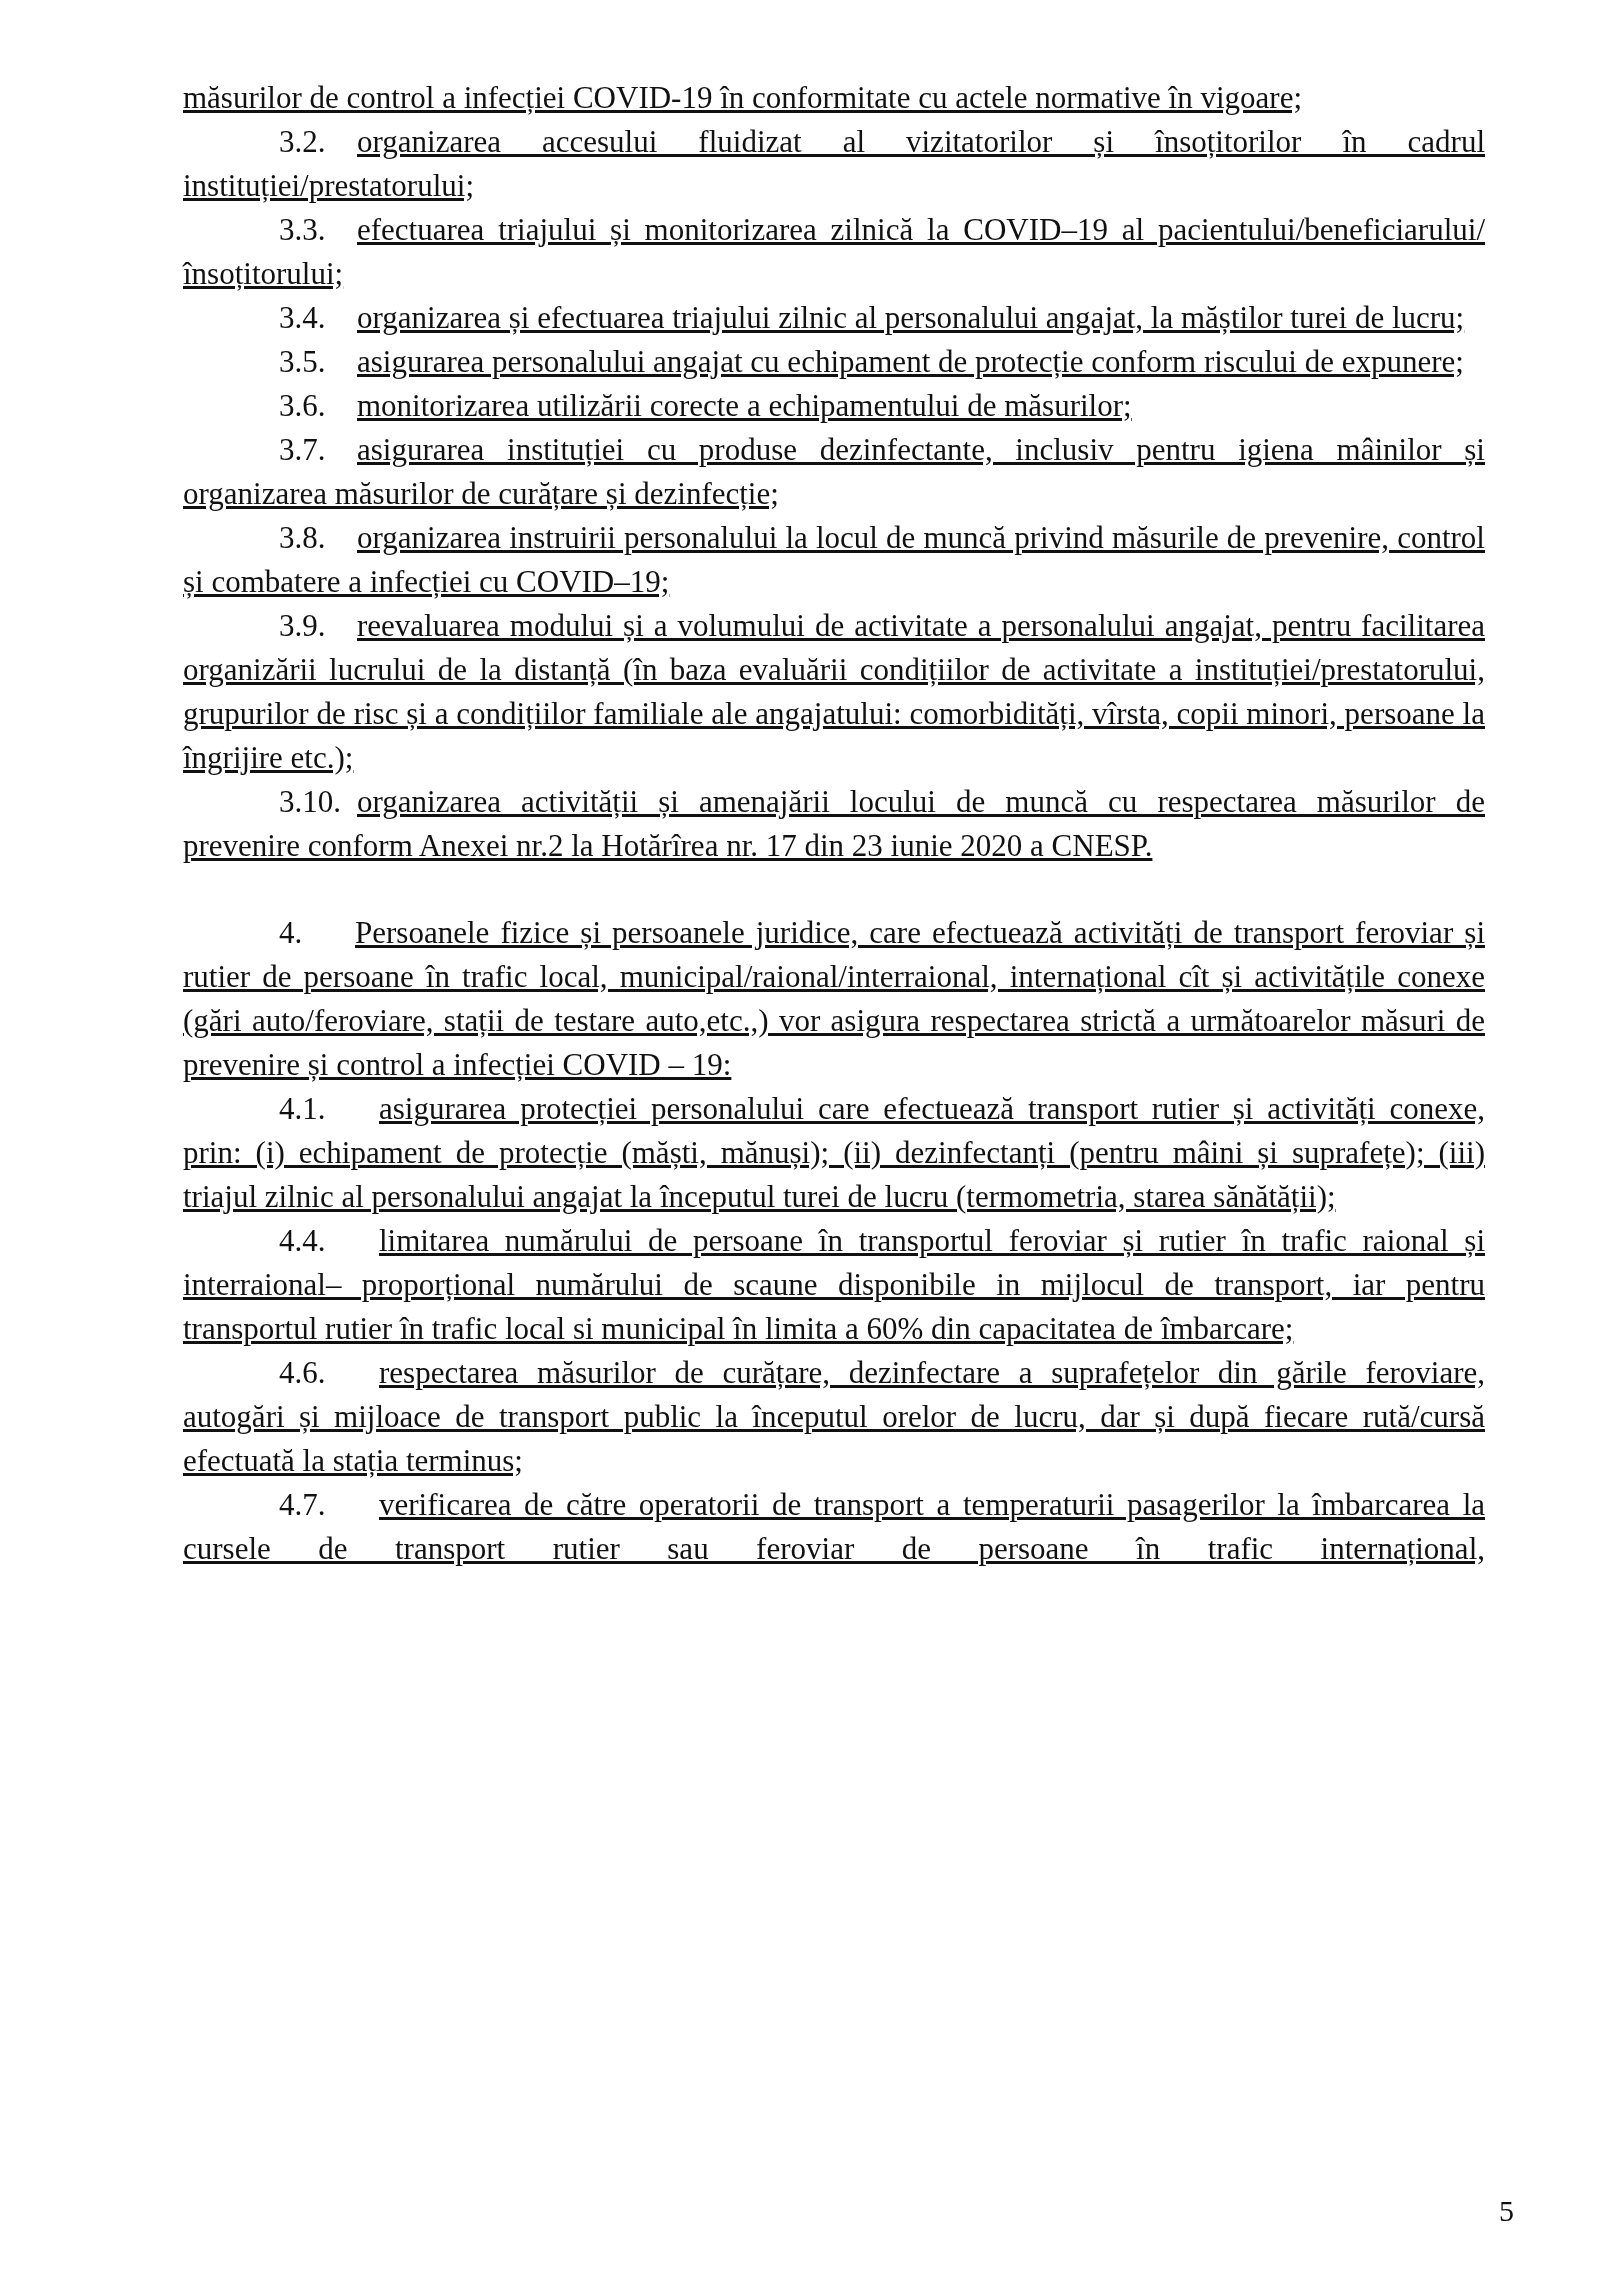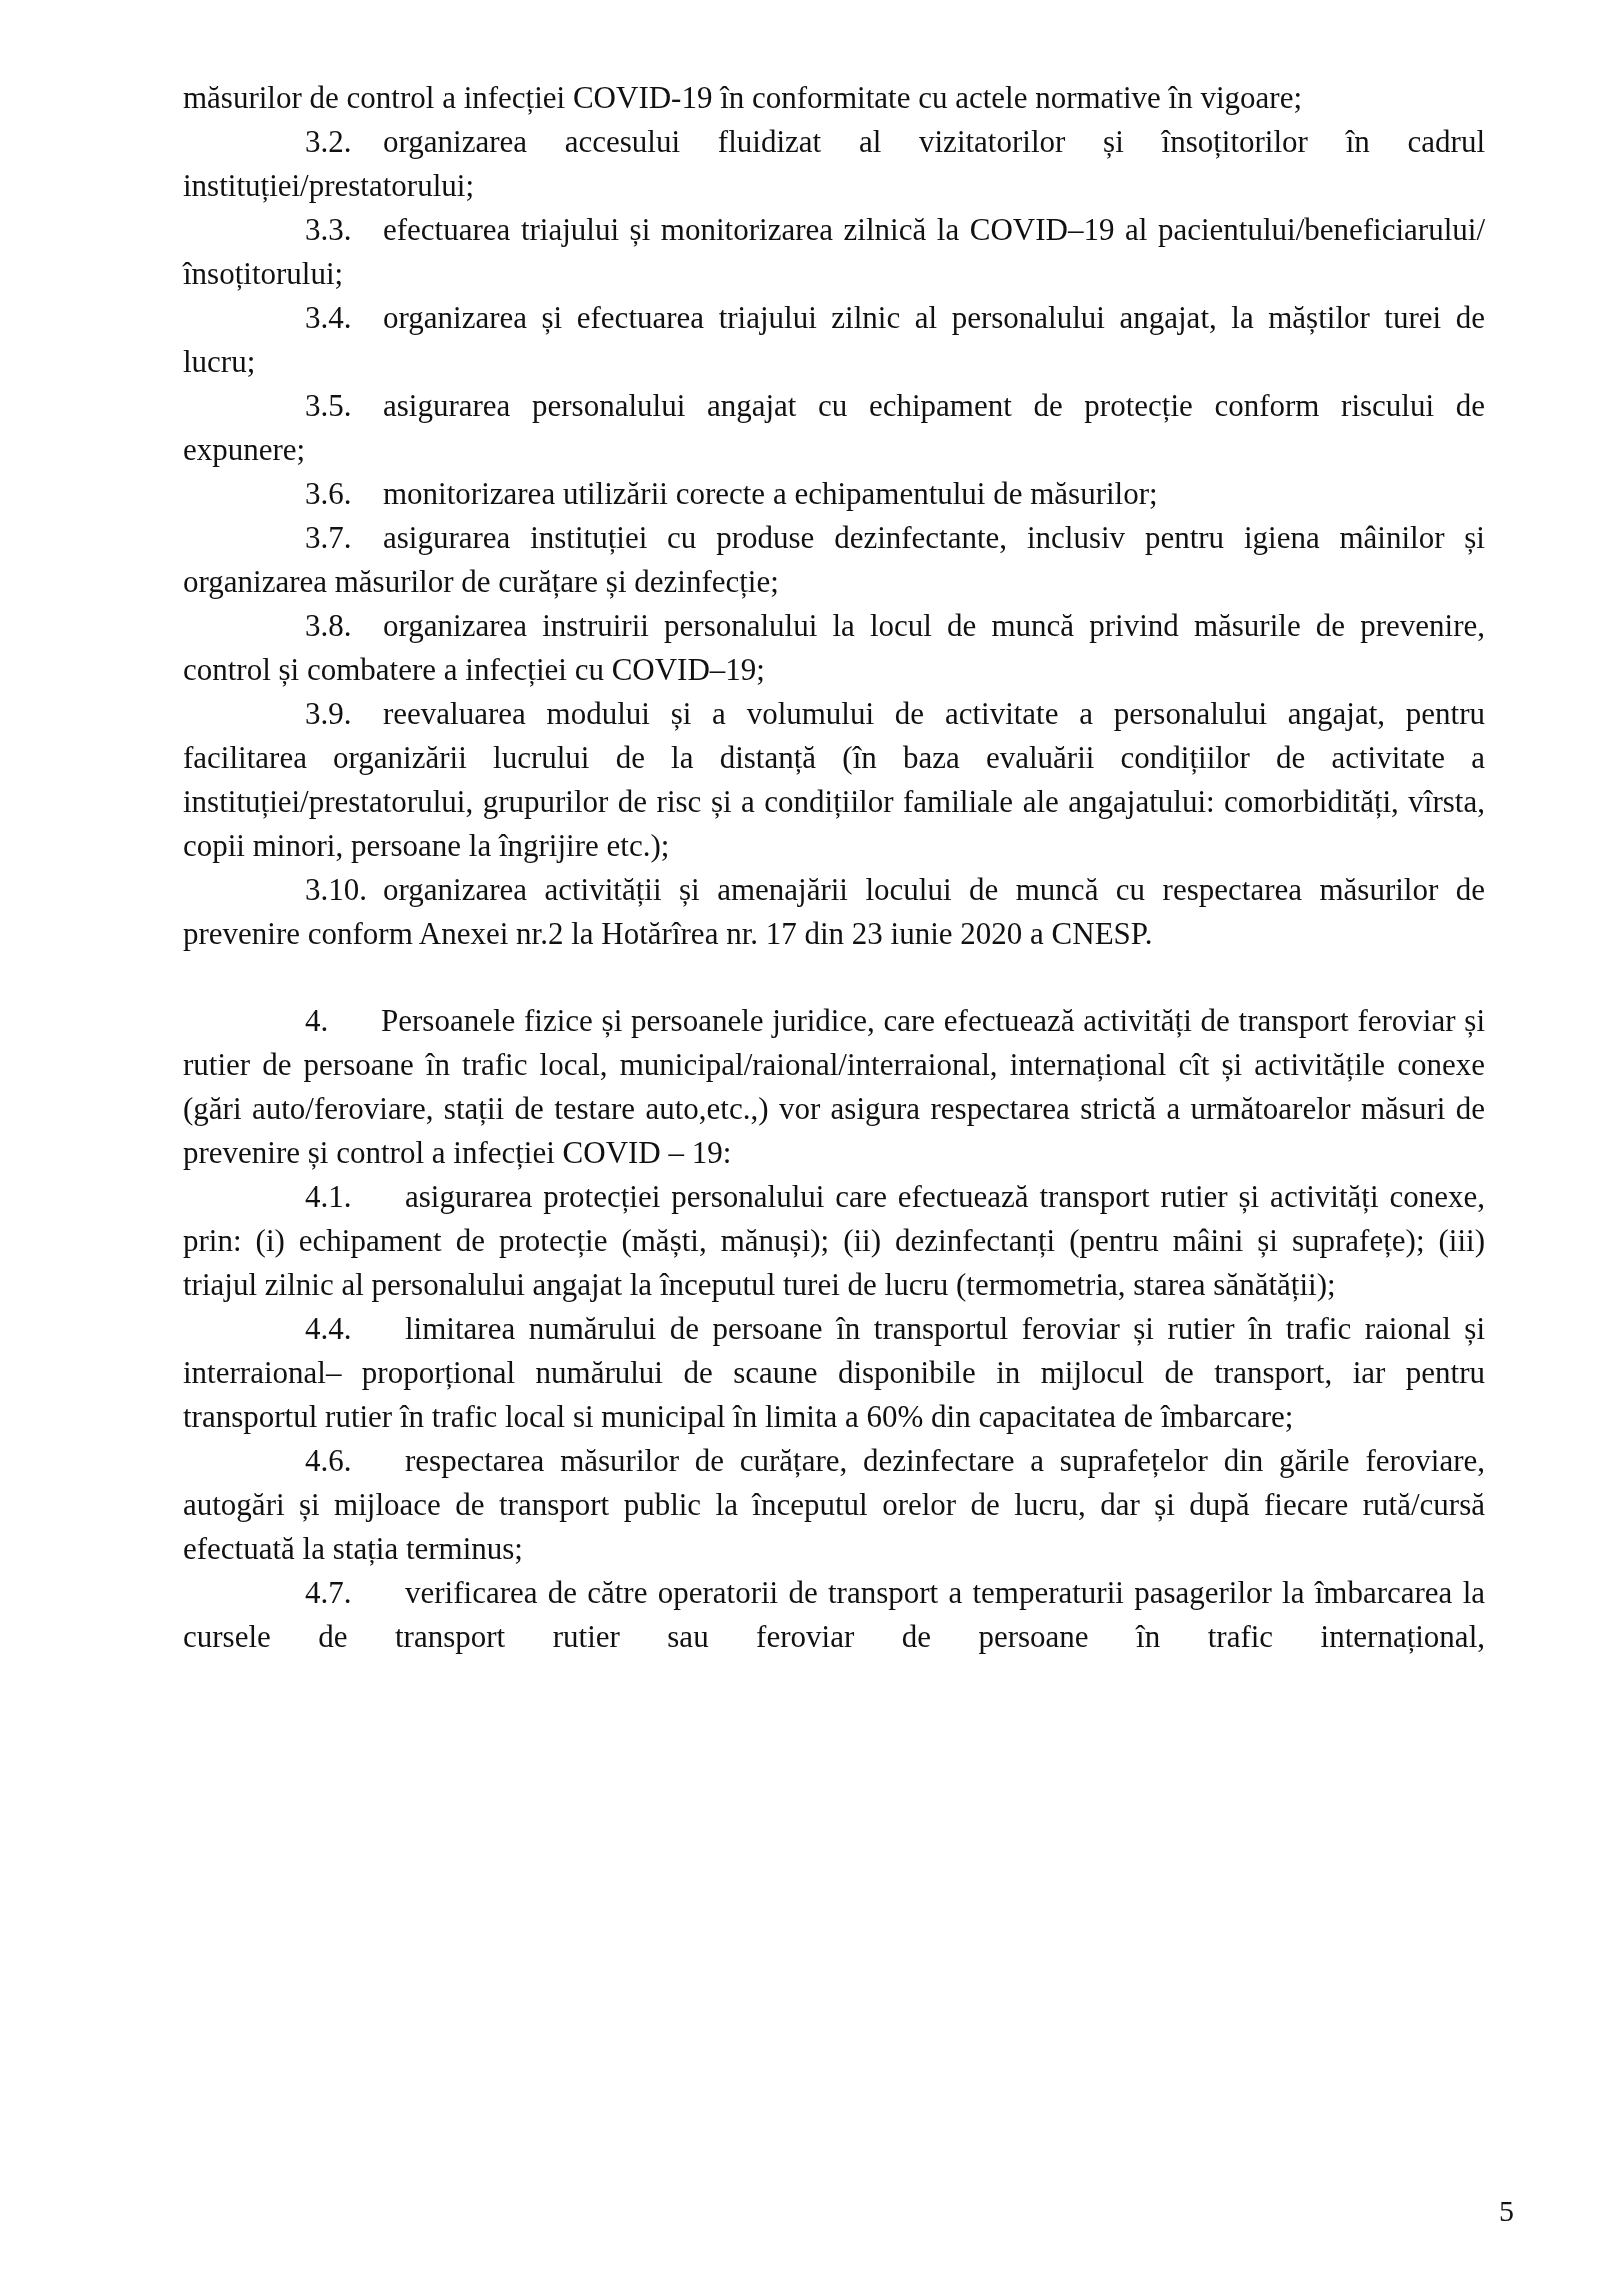--- a/index.html
+++ b/index.html
@@ -20,28 +20,28 @@
     left: 183px;
     top: 76px;
     width: 1302px;
     font-size: 31px;
     line-height: 44px;
   }
   .para {
     margin: 0;
     text-align: justify;
     text-align-last: left;
+    text-decoration: underline;
   }
   .item {
     text-indent: 96px;
   }
   .num {
     display: inline-block;
     text-indent: 0;
-    margin-left: 26px;
   }
   .num.s3 { min-width: 78px; }
   .num.s3.wide { min-width: 78px; }
   .num.s4 { min-width: 100px; }
   .num.s4main { min-width: 76px; }
   .gap {
     height: 43px;
   }
   .page-number {
     position: absolute;

